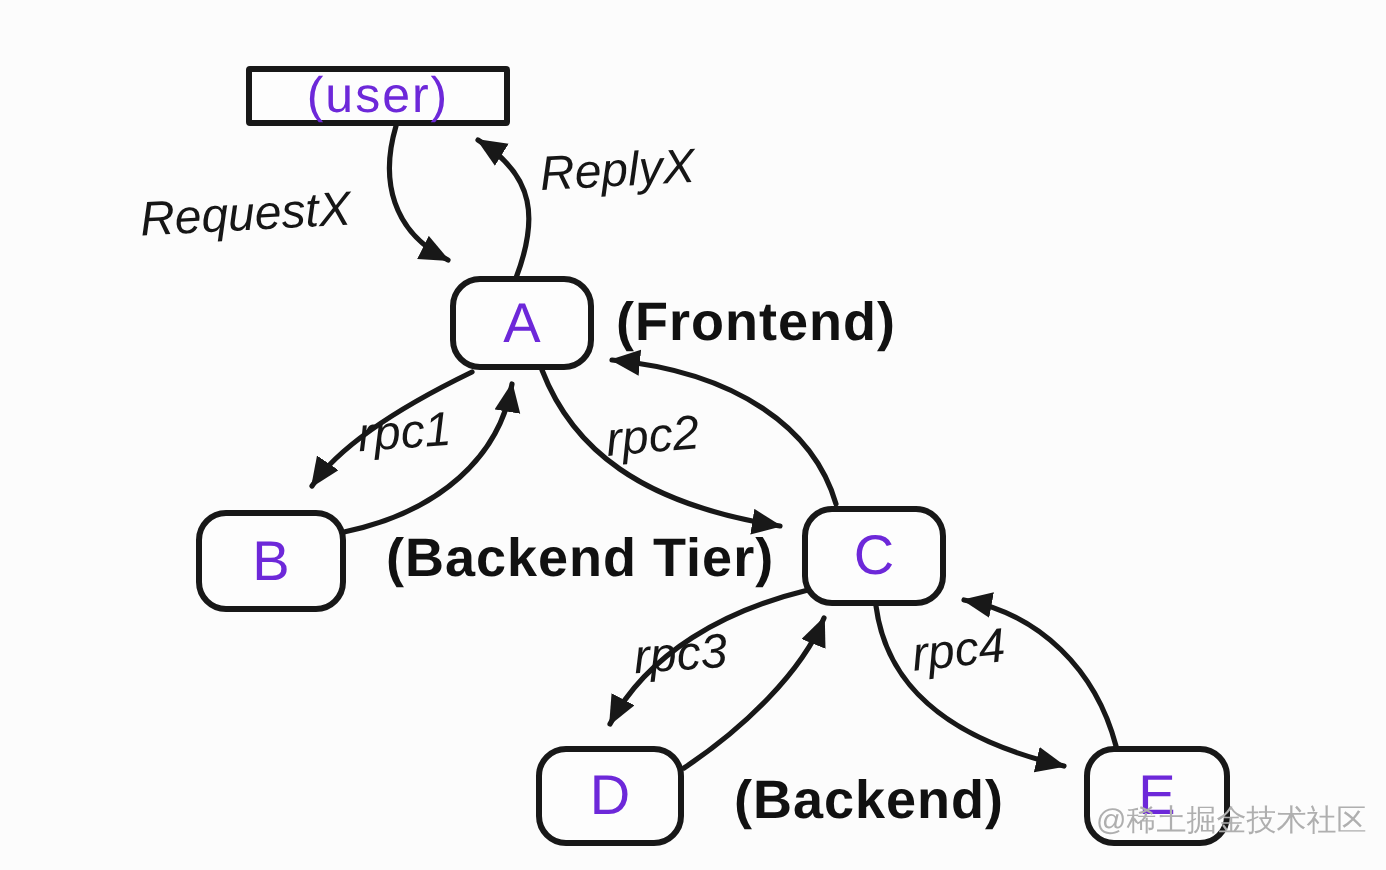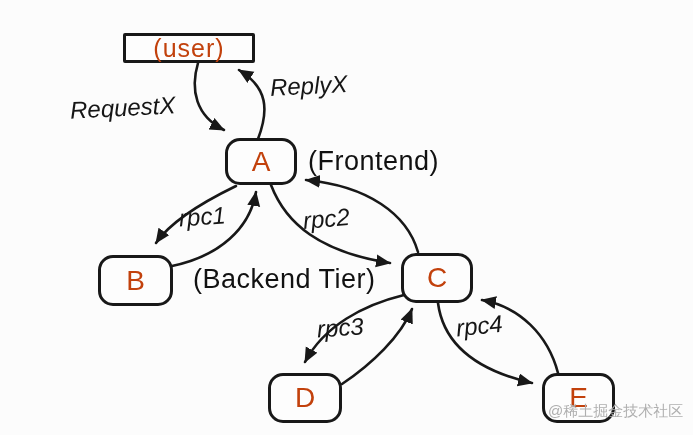--- a/index.html
+++ b/index.html
@@ -20,27 +20,27 @@
   .node {
     position: absolute;
     box-sizing: border-box;
     border: 3px solid #181818;
     background: #fdfdfd;
     display: flex;
     align-items: center;
     justify-content: center;
     font-size: 28px;
     line-height: 1;
-    color: #c2410c;
+    color: #6d28d9;
   }
   .node.rect { border-radius: 2px; font-size: 25px; letter-spacing: 1px; }
   .node.rounded { border-radius: 15px; }
   .tier-label {
     position: absolute;
-    font-weight: normal;
+    font-weight: bold;
     font-size: 27px;
     line-height: 1;
     white-space: nowrap;
     color: #111;
     letter-spacing: 0.5px;
   }
   .edge-label {
     position: absolute;
     font-style: italic;
     font-size: 24px;
@@ -121,16 +121,17 @@
 
   <div class="edge-label" id="label-request">RequestX</div>
   <div class="edge-label" id="label-reply">ReplyX</div>
   <div class="edge-label" id="label-rpc1">rpc1</div>
   <div class="edge-label" id="label-rpc2">rpc2</div>
   <div class="edge-label" id="label-rpc3">rpc3</div>
   <div class="edge-label" id="label-rpc4">rpc4</div>
 
   <div class="tier-label" id="label-frontend">(Frontend)</div>
   <div class="tier-label" id="label-middle">(Backend Tier)</div>
+  <div class="tier-label" id="label-backend">(Backend)</div>
 
   <div class="watermark" id="watermark">@稀土掘金技术社区</div>
 
 </div>
 
 </body></html>

